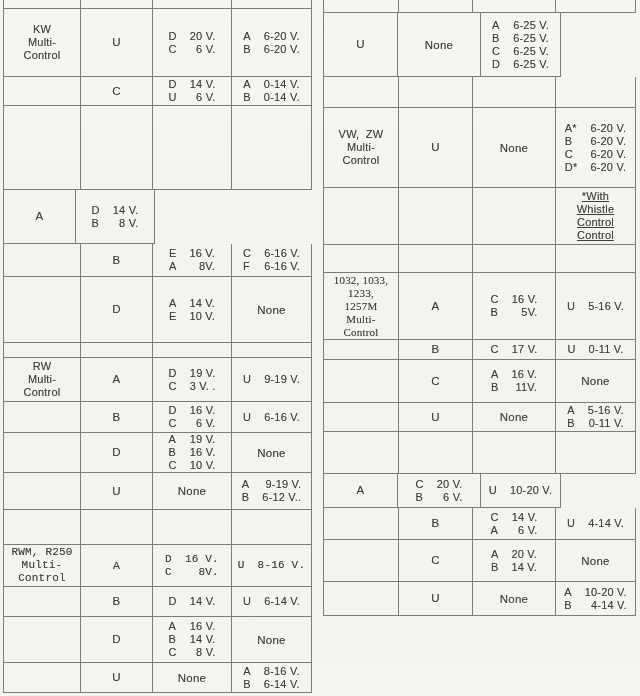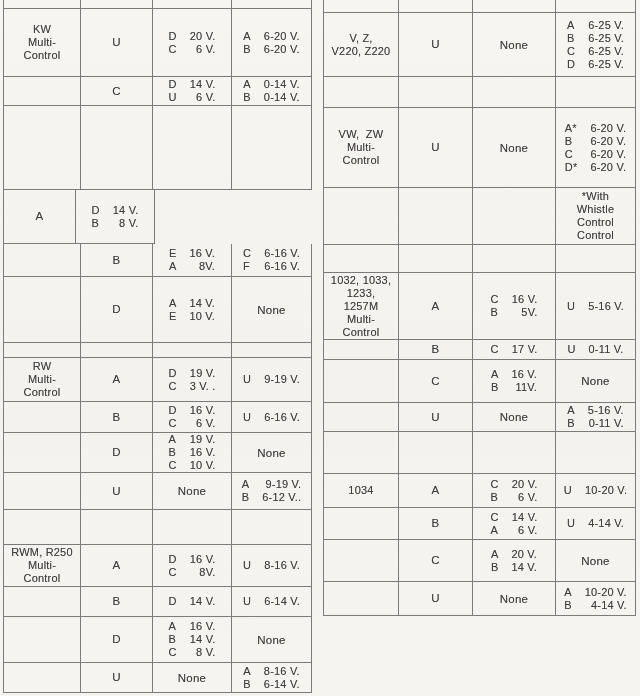--- a/index.html
+++ b/index.html
@@ -297,21 +297,21 @@
             <span class="p-value">6-12 V..</span>
           </div>
         </div>
       </div>
       <div class="row" style="height: 35px;">
         <div class="cell" style="width: 77px; border-color: rgb(123, 123, 123);"></div>
         <div class="cell" style="width: 72px; border-color: rgb(123, 123, 123);"></div>
         <div class="cell" style="width: 79px; border-color: rgb(123, 123, 123);"></div>
         <div class="cell" style="width: 80px; border-color: rgb(123, 123, 123);"></div>
       </div>
-      <div class="row" style="height: 42px;">
+      <div class="row" style="height: 42px; font-family: Liberation Mono, monospace;">
         <div class="cell" style="width: 77px; border-color: rgb(123, 123, 123);">
           <div class="lines">
             <div>RWM, R250</div>
             <div>Multi-</div>
             <div>Control</div>
           </div>
         </div>
         <div class="cell key" style="width: 72px; border-color: rgb(123, 123, 123);">
           <div class="lines">
             <div>A</div>
@@ -394,26 +394,20 @@
       </div>
     </div>
   <div class="scan-table" style="left: 323px; top: 0px; border-left-color: rgb(123, 123, 123);">
       <div class="row" style="height: 13px;">
         <div class="cell" style="width: 75px; border-color: rgb(123, 123, 123);"></div>
         <div class="cell" style="width: 74px; border-color: rgb(123, 123, 123);"></div>
         <div class="cell" style="width: 83px; border-color: rgb(123, 123, 123);"></div>
         <div class="cell" style="width: 80px; border-color: rgb(123, 123, 123);"></div>
       </div>
       <div class="row" style="height: 64px;">
-        <div class="cell" style="width: 75px; border-color: rgb(123, 123, 123);">
-          <div class="lines">
-            <div>V, Z,</div>
-            <div>V220, Z220</div>
-          </div>
-        </div>
         <div class="cell key" style="width: 74px; border-color: rgb(123, 123, 123);">
           <div class="lines">
             <div>U</div>
           </div>
         </div>
         <div class="cell" style="width: 83px; border-color: rgb(123, 123, 123);">
           <span class="plain">None</span>
         </div>
         <div class="cell" style="width: 80px; border-color: rgb(123, 123, 123);">
           <div class="pairs">
@@ -460,37 +454,37 @@
             <span class="p-value">6-20 V.</span>
             <span class="p-letter">D*</span>
             <span class="p-value">6-20 V.</span>
           </div>
         </div>
       </div>
       <div class="row" style="height: 57px;">
         <div class="cell" style="width: 75px; border-color: rgb(123, 123, 123);"></div>
         <div class="cell" style="width: 74px; border-color: rgb(123, 123, 123);"></div>
         <div class="cell" style="width: 83px; border-color: rgb(123, 123, 123);"></div>
-        <div class="cell" style="width: 80px; border-color: rgb(123, 123, 123);">
+        <div class="cell" style="width: 80px; border-color: rgb(123, 123, 123); text-decoration: underline;">
           <div class="lines">
             <div>*With</div>
             <div>Whistle</div>
             <div>Control</div>
             <div>Control</div>
           </div>
         </div>
       </div>
       <div class="row" style="height: 28px;">
         <div class="cell" style="width: 75px; border-color: rgb(123, 123, 123);"></div>
         <div class="cell" style="width: 74px; border-color: rgb(123, 123, 123);"></div>
         <div class="cell" style="width: 83px; border-color: rgb(123, 123, 123);"></div>
         <div class="cell" style="width: 80px; border-color: rgb(123, 123, 123);"></div>
       </div>
       <div class="row" style="height: 67px;">
-        <div class="cell" style="width: 75px; border-color: rgb(123, 123, 123);">
+        <div class="cell" style="width: 75px; border-color: rgb(123, 123, 123); font-family: Liberation Serif, serif;">
           <div class="lines">
             <div>1032, 1033,</div>
             <div>1233,</div>
             <div>1257M</div>
             <div>Multi-</div>
             <div>Control</div>
           </div>
         </div>
         <div class="cell key" style="width: 74px; border-color: rgb(123, 123, 123);">
           <div class="lines">
@@ -570,25 +564,20 @@
           </div>
         </div>
       </div>
       <div class="row" style="height: 42px;">
         <div class="cell" style="width: 75px; border-color: rgb(123, 123, 123);"></div>
         <div class="cell" style="width: 74px; border-color: rgb(123, 123, 123);"></div>
         <div class="cell" style="width: 83px; border-color: rgb(123, 123, 123);"></div>
         <div class="cell" style="width: 80px; border-color: rgb(123, 123, 123);"></div>
       </div>
       <div class="row" style="height: 34px;">
-        <div class="cell" style="width: 75px; border-color: rgb(123, 123, 123);">
-          <div class="lines">
-            <div>1034</div>
-          </div>
-        </div>
         <div class="cell key" style="width: 74px; border-color: rgb(123, 123, 123);">
           <div class="lines">
             <div>A</div>
           </div>
         </div>
         <div class="cell" style="width: 83px; border-color: rgb(123, 123, 123);">
           <div class="pairs">
             <span class="p-letter">C</span>
             <span class="p-value">20 V.</span>
             <span class="p-letter">B</span>

